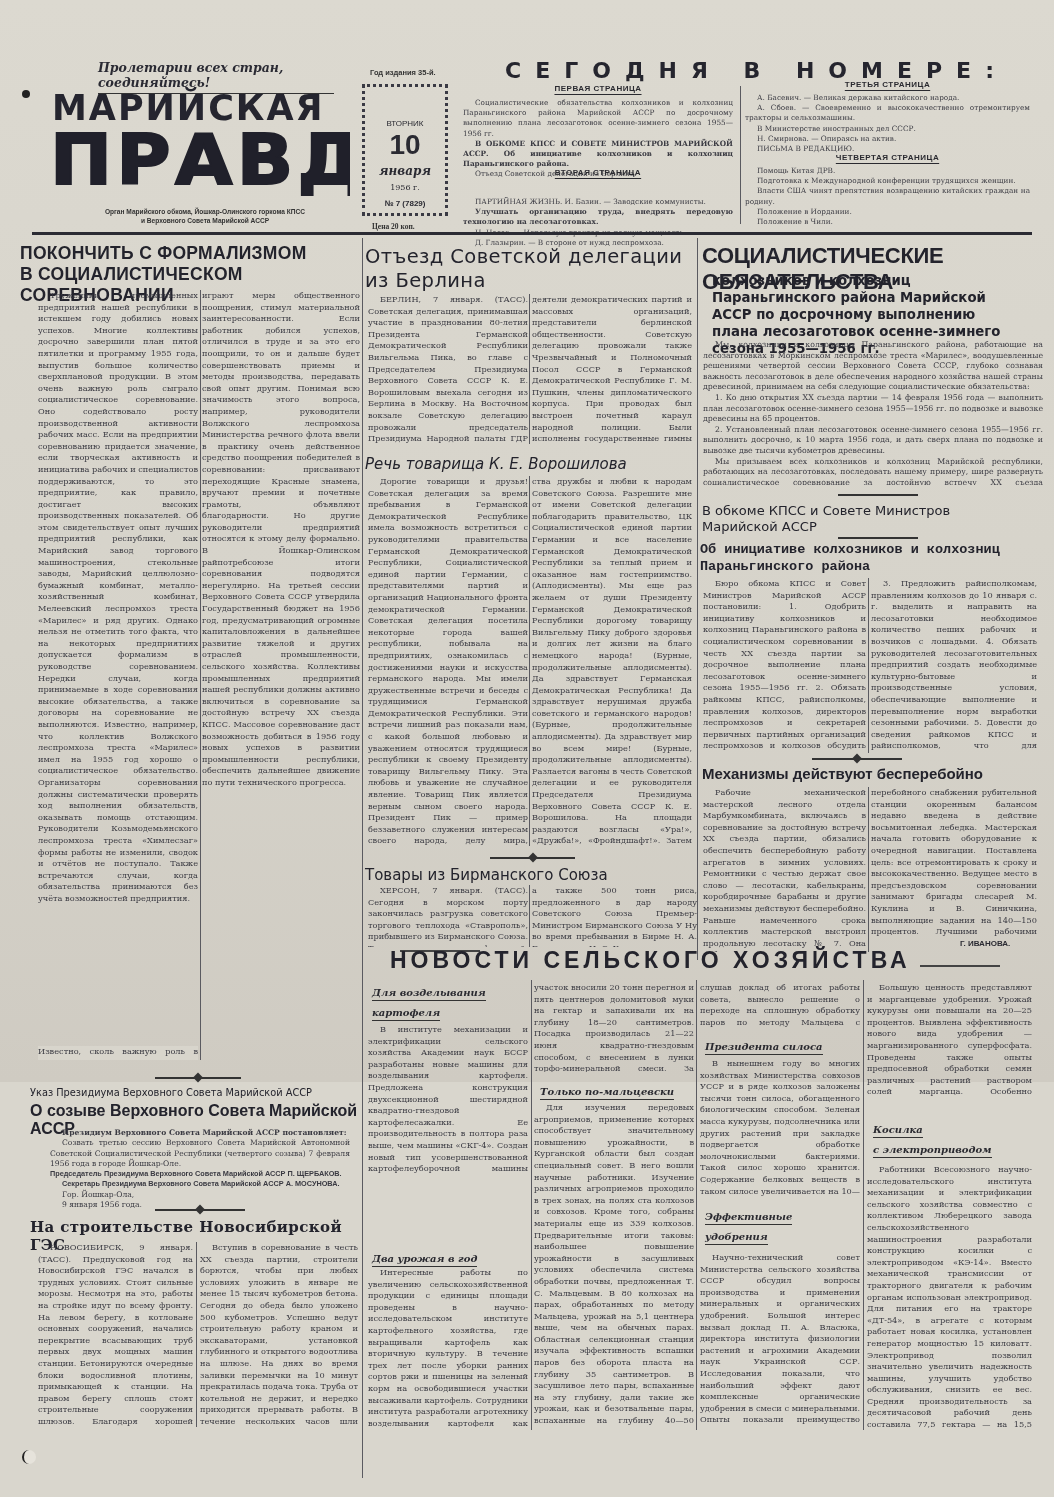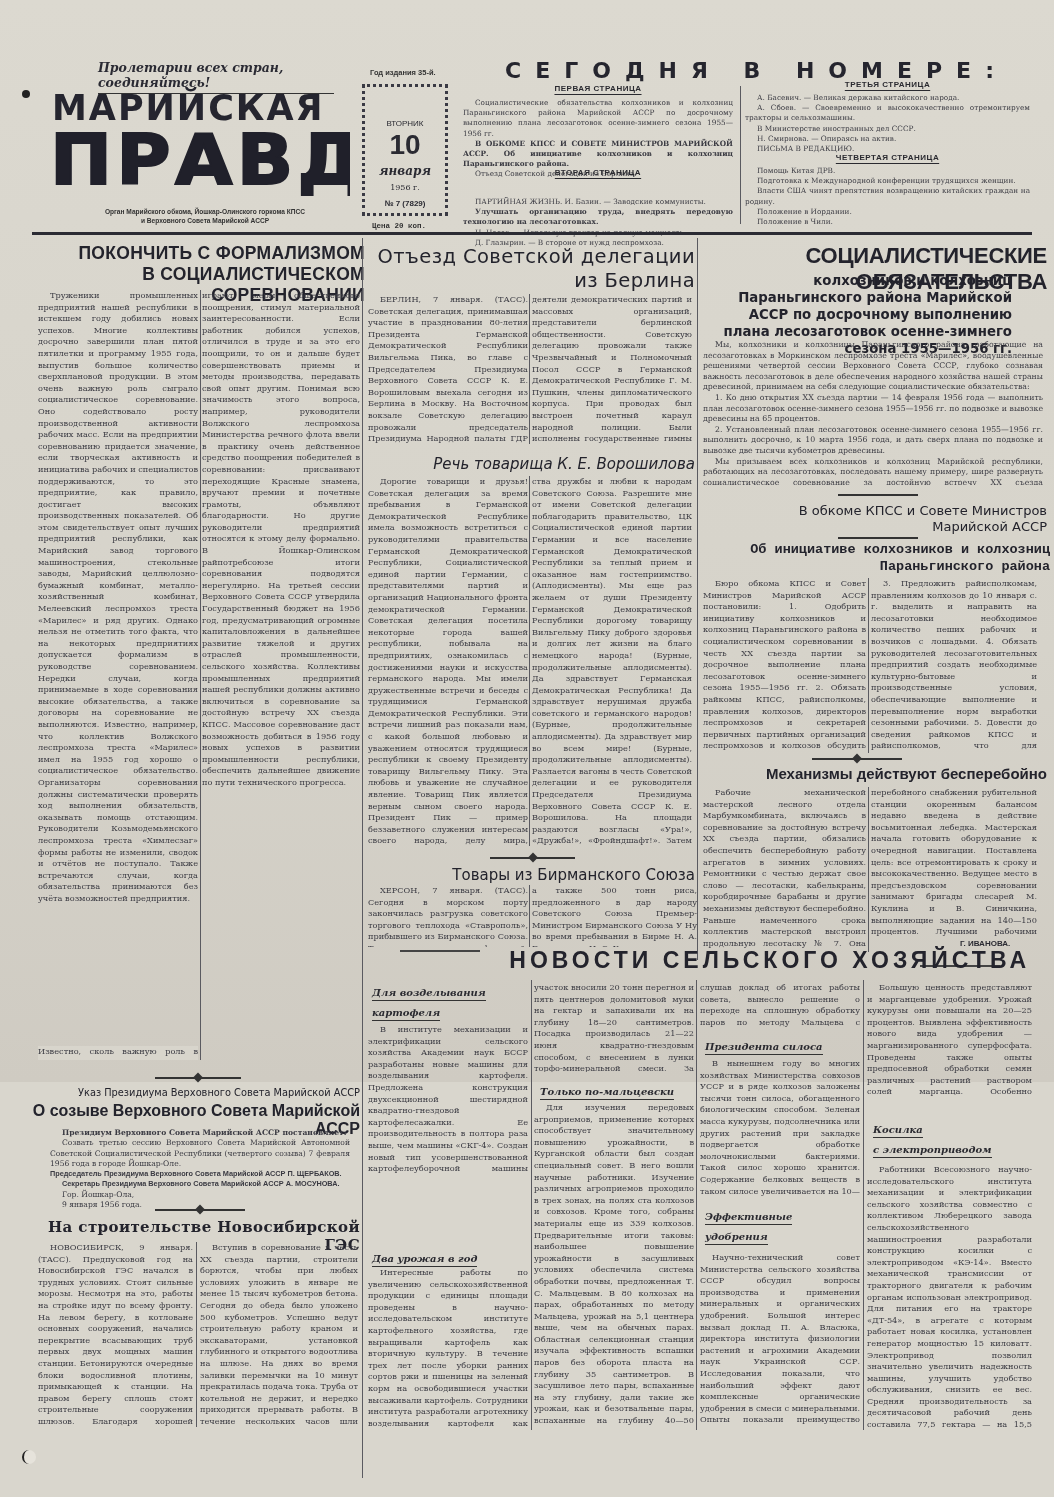--- a/index.html
+++ b/index.html
@@ -10,21 +10,21 @@
 .t{font-size:8.2px;line-height:11.6px;text-align:justify;color:#3a3a42;overflow:hidden;font-family:"DejaVu Serif",serif}
 .t p{text-indent:12px}
 .t p.ni{text-indent:0}
 .b{font-weight:bold}
 .vrule{position:absolute;width:1px;background:#5a5a60}
 .hrule{position:absolute;height:2px;background:#2b2b33}
 .hthin{position:absolute;height:1px;background:#4a4a52}
 .ornament{position:absolute;height:10px}
 .ornament::before{content:"";position:absolute;left:0;right:0;top:4px;height:1.5px;background:#333}
 .ornament::after{content:"";position:absolute;left:50%;top:1px;width:7px;height:7px;background:#333;transform:translateX(-50%) rotate(45deg)}
-.hd{color:#23232c;text-align:right}
+.hd{color:#23232c;text-align:left}
 .section-h{font-family:"Liberation Sans",sans-serif;font-weight:bold;font-size:8px;letter-spacing:.5px;text-align:center;text-decoration:underline;text-underline-offset:3px}
 .ital-h{font-family:"DejaVu Serif",serif;font-style:italic;font-weight:bold;font-size:10px;border-bottom:1px solid #333;display:inline-block;padding-bottom:2px}
 </style>
 </head>
 <body>
 
 <div class="paper">
 
   <div class="abs" style="left:98px;top:60px;width:236px;font-family:'DejaVu Serif',serif;font-style:italic;font-weight:bold;font-size:12.5px;color:#2a2a33;border-bottom:1.5px solid #333;padding-bottom:3px">Пролетарии всех стран, соединяйтесь!</div>
 
@@ -39,21 +39,21 @@
 
   <div class="abs" style="left:370px;top:68px;font-family:'Liberation Sans',sans-serif;font-weight:bold;font-size:7.5px;color:#333">Год издания 35-й.</div>
 
   <div class="abs" style="left:362px;top:84px;width:86px;height:132px;border:3px dotted #3a3a44;text-align:center;font-family:'Liberation Sans',sans-serif;color:#2a2a32">
     <div style="margin-top:32px;font-weight:normal;font-size:8px">ВТОРНИК</div>
     <div style="font-weight:bold;font-size:28px;line-height:30px;margin-top:2px">10</div>
     <div style="font-family:'DejaVu Serif',serif;font-style:italic;font-weight:bold;font-size:12px;margin-top:4px">января</div>
     <div style="font-family:'DejaVu Serif',serif;font-size:8px;margin-top:5px">1956 г.</div>
     <div style="font-weight:bold;font-size:8px;margin-top:7px">№ 7 (7829)</div>
   </div>
-  <div class="abs" style="left:372px;top:222px;font-family:Liberation Mono, monospace;font-weight:bold;font-size:7.5px;color:#333">Цена 20 коп.</div>
+  <div class="abs" style="left:372px;top:222px;font-family:Liberation Serif, serif;font-weight:bold;font-size:7.5px;color:#333">Цена 20 коп.</div>
 
   <div class="abs" style="left:505px;top:58px;width:520px;font-family:'DejaVu Sans',sans-serif;font-weight:bold;font-size:22px;letter-spacing:14px;color:#25252e;white-space:nowrap">
     <span>СЕГОДНЯ</span>&nbsp;<span>В НОМЕРЕ:</span>
   </div>
 
   <div class="abs" style="left:463px;top:84px;width:270px">
     <div class="section-h">ПЕРВАЯ СТРАНИЦА</div>
     <div class="t" style="font-size:7.3px;line-height:10.2px;margin-top:5px">
       <p>Социалистические обязательства колхозников и колхозниц Параньгинского района Марийской АССР по досрочному выполнению плана лесозаготовок осенне-зимнего сезона 1955—1956 гг.</p>
       <p class="b">В ОБКОМЕ КПСС И СОВЕТЕ МИНИСТРОВ МАРИЙСКОЙ АССР. Об инициативе колхозников и колхозниц Параньгинского района.</p>

